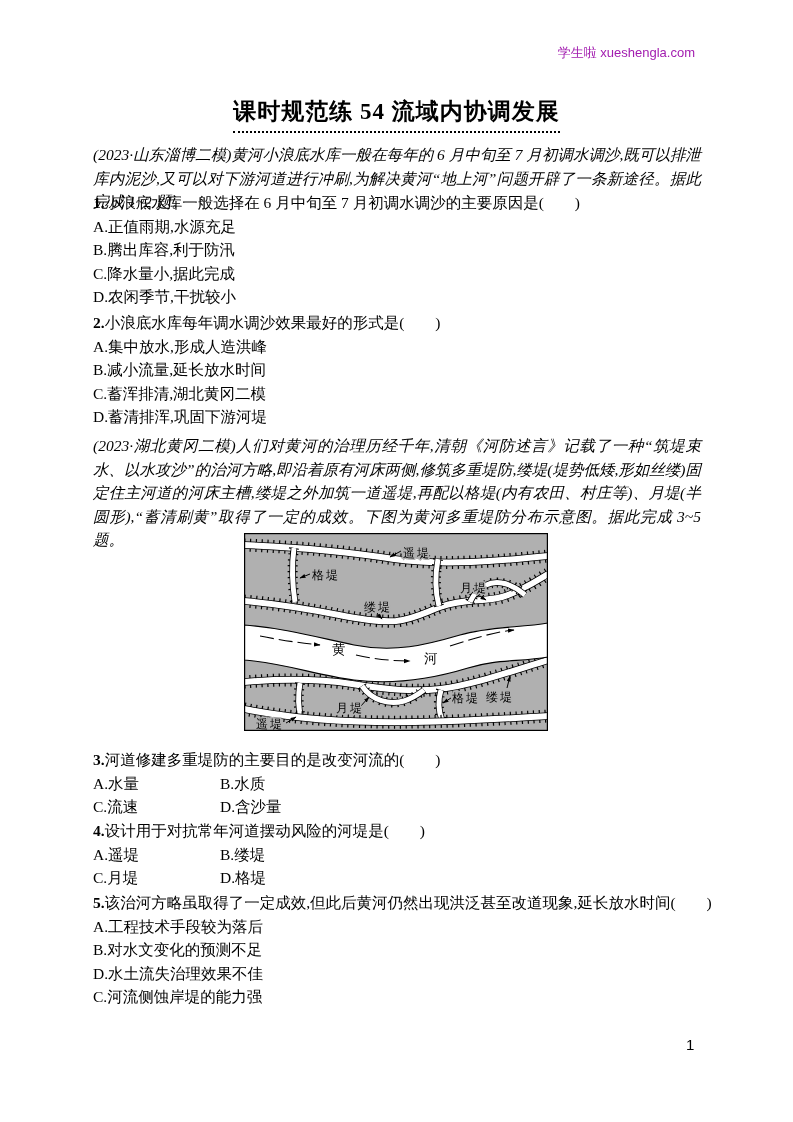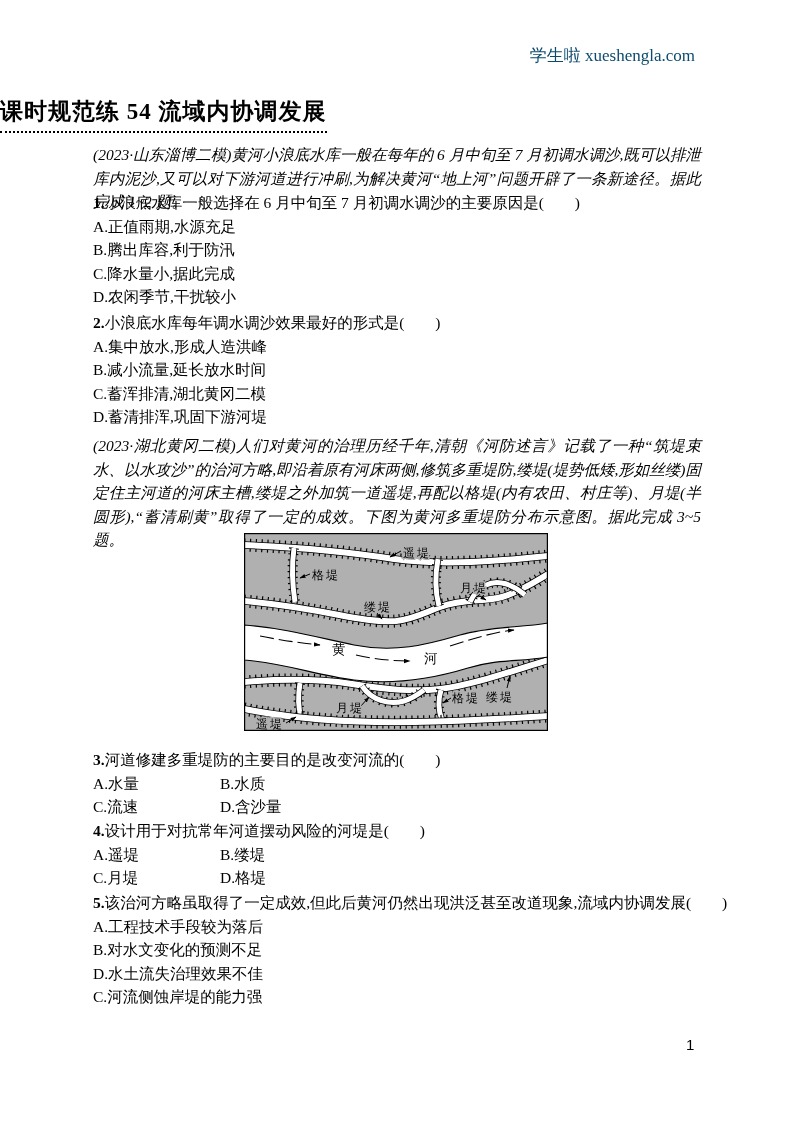--- a/index.html
+++ b/index.html
@@ -1,20 +1,20 @@
 <!DOCTYPE html>
 <html><head>
 <meta charset="utf-8">
 <style>
   html,body{margin:0;padding:0;background:#e8e8e8;}
   .page{position:relative;width:793px;height:1122px;background:#ffffff;
         font-family:"Liberation Serif",serif;color:#000;overflow:hidden;margin:0 auto;}
   .abs{position:absolute;}
-  .site-header{top:44px;right:98px;font-size:17px;font-family:Liberation Serif, serif;color:#0c4a6e;}
-  .title-wrap{top:98px;left:0;width:793px;}
+  .site-header{top:44px;right:98px;font-size:13px;font-family:Liberation Sans, sans-serif;color:#a21caf;}
+  .title-wrap{top:98px;left:0;width:793px;text-align:center;}
   .title{display:inline-block;margin:0;font-size:23px;font-weight:700;letter-spacing:1px;
          border-bottom:2px dotted #000;padding-bottom:5px;line-height:28px;}
   .block{left:93px;width:608px;font-size:15.5px;line-height:23.5px;}
   .passage{font-style:italic;text-align:justify;}
   .line{display:block;white-space:nowrap;}
   .qnum{font-weight:700;}
   .optcol{display:inline-block;width:127px;}
   .footer-page{top:1036px;left:686px;font-size:15px;font-family:"Liberation Sans",sans-serif;}
   .figure-wrap{top:533px;left:244px;width:304px;height:198px;}
   
@@ -175,21 +175,21 @@
     <span class="line"><span class="optcol">C.流速</span><span class="optcol">D.含沙量</span></span>
   </div>
 
   <div class="abs block" style="top:819px">
     <span class="line"><b class="qnum">4.</b><span>设计用于对抗常年河道摆动风险的河堤是(　　)</span></span>
     <span class="line"><span class="optcol">A.遥堤</span><span class="optcol">B.缕堤</span></span>
     <span class="line"><span class="optcol">C.月堤</span><span class="optcol">D.格堤</span></span>
   </div>
 
   <div class="abs block" style="top:891px">
-    <span class="line"><b class="qnum">5.</b><span>该治河方略虽取得了一定成效,但此后黄河仍然出现洪泛甚至改道现象,流域内协调发展(　　)</span></span>
+    <span class="line"><b class="qnum">5.</b><span>该治河方略虽取得了一定成效,但此后黄河仍然出现洪泛甚至改道现象,延长放水时间(　　)</span></span>
     <span class="line">A.工程技术手段较为落后</span>
     <span class="line">B.对水文变化的预测不足</span>
     <span class="line">D.水土流失治理效果不佳</span>
     <span class="line">C.河流侧蚀岸堤的能力强</span>
   </div>
 
   <div class="abs footer-page">1</div>
 
 </div>
 

